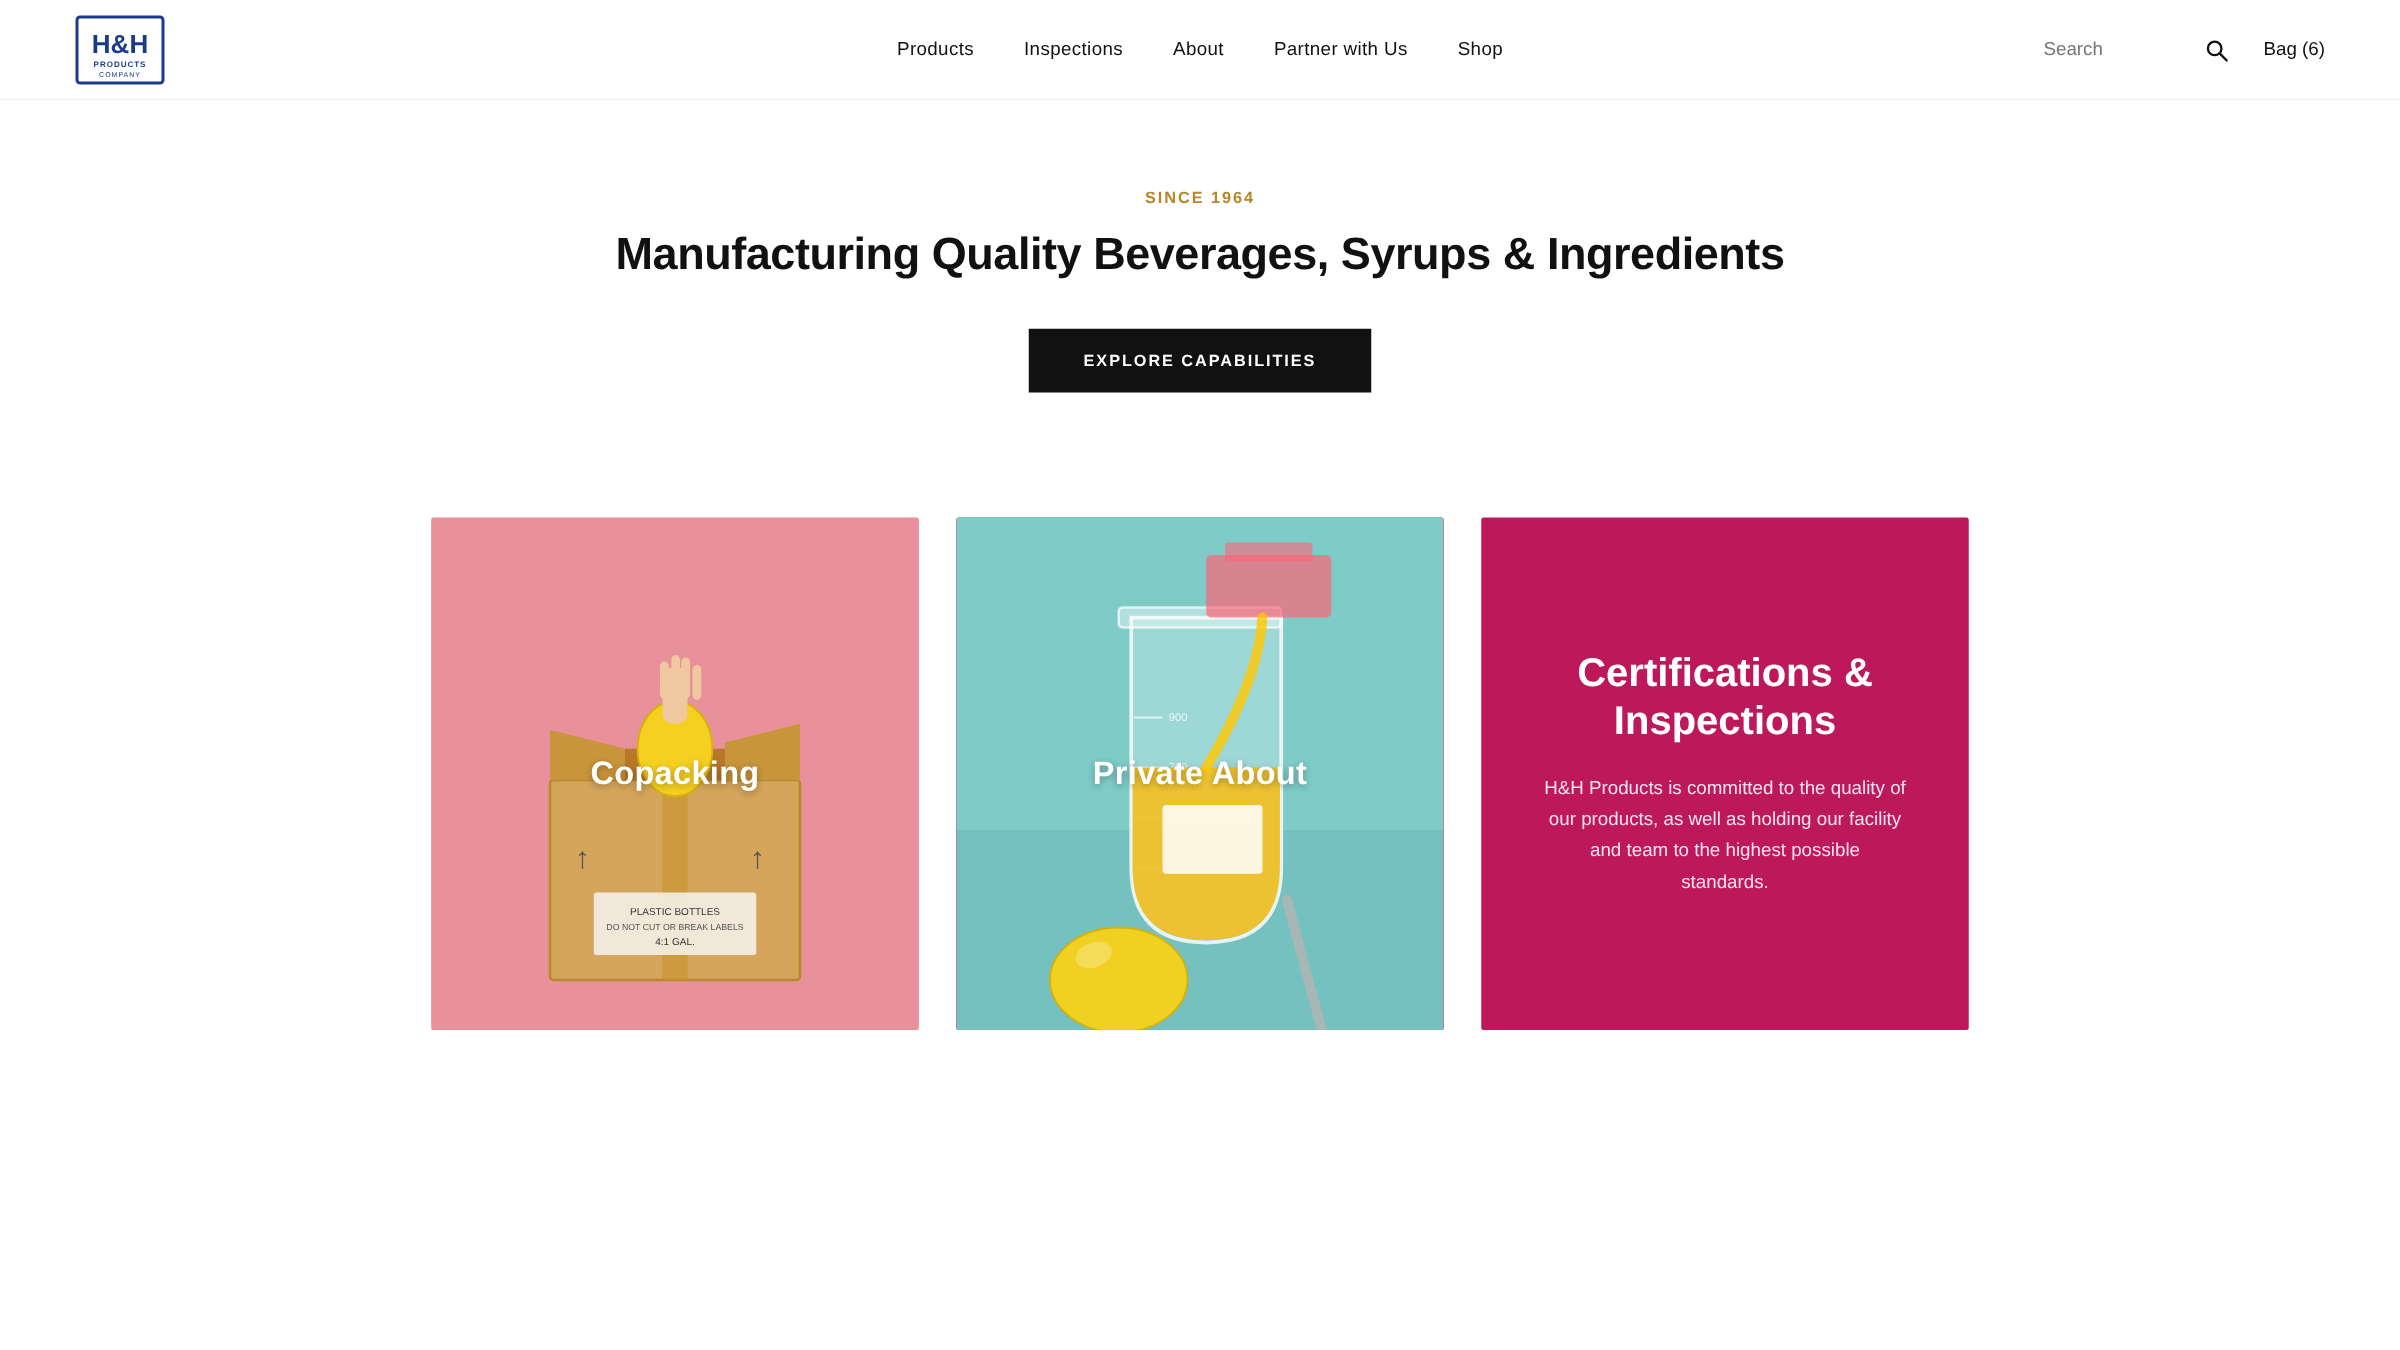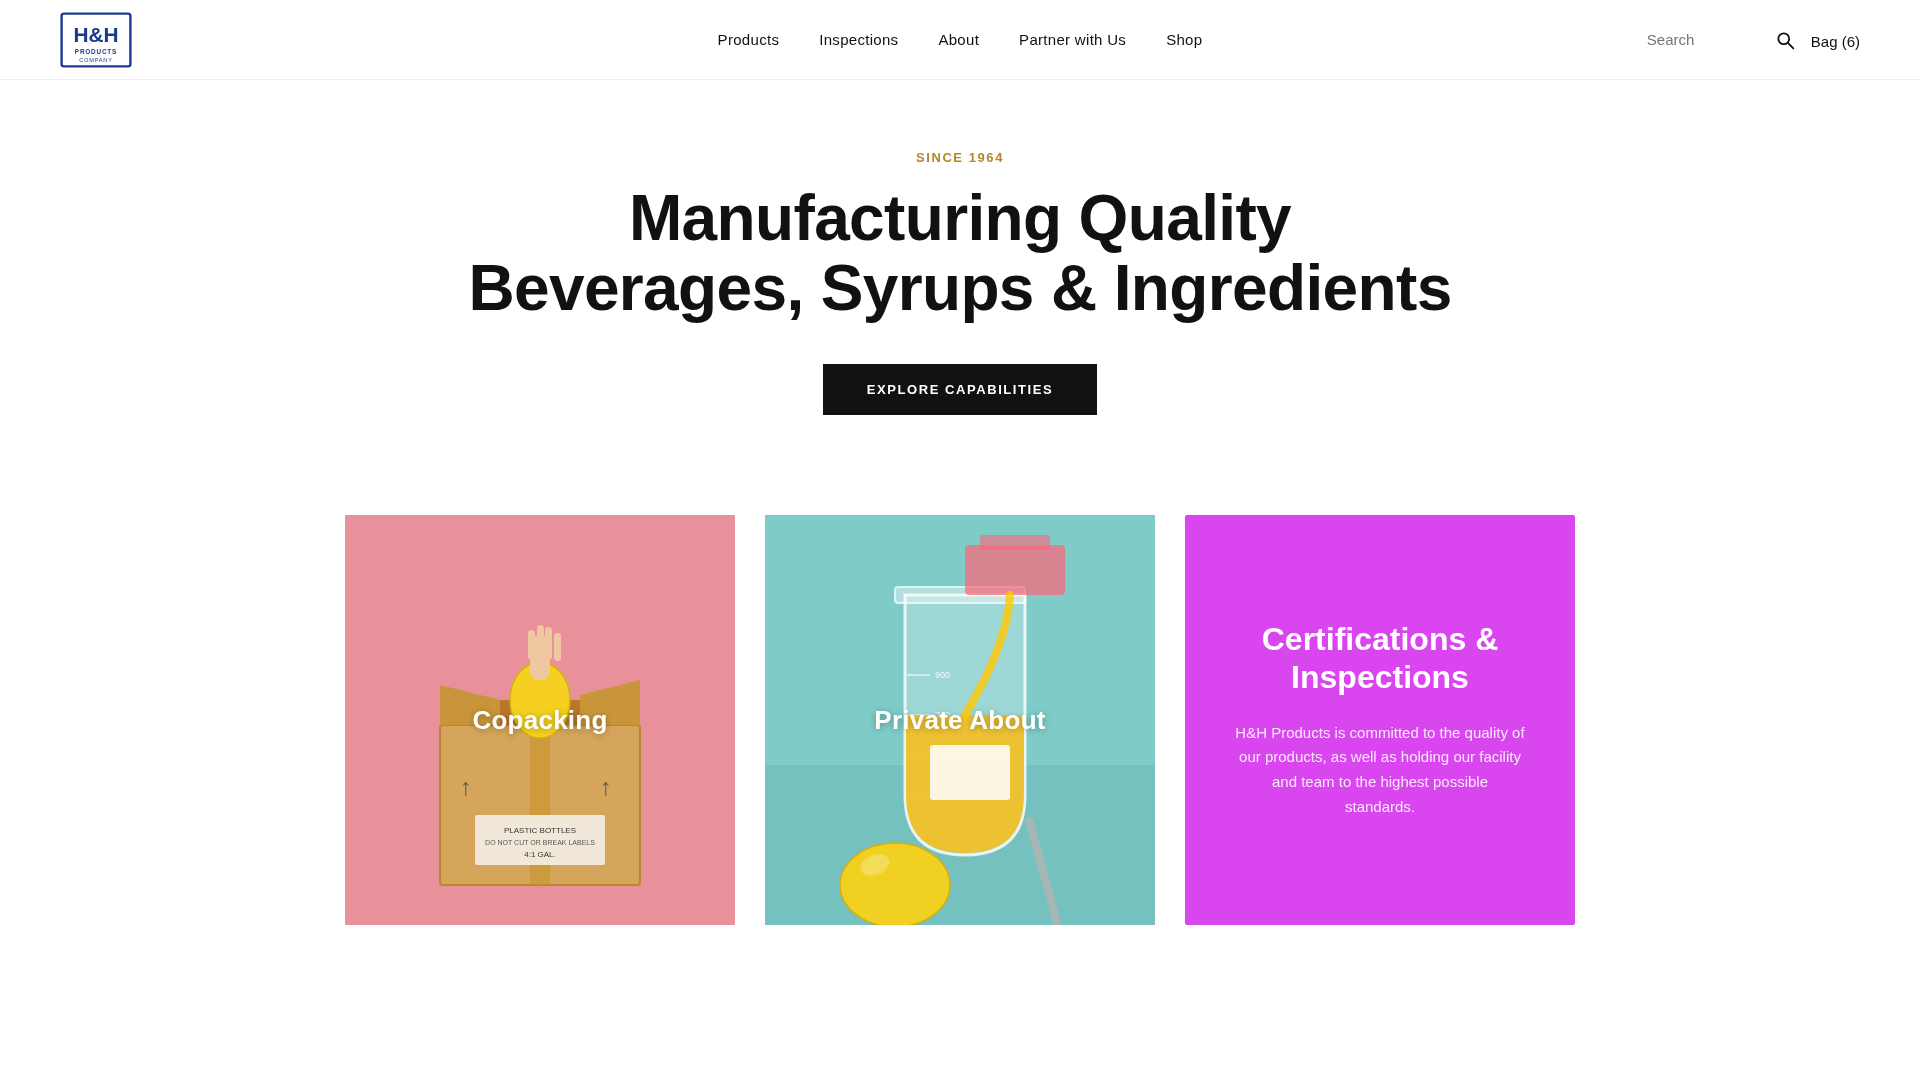--- a/index.html
+++ b/index.html
@@ -36,22 +36,22 @@
     }
     .nav-links li a {
       text-decoration: none;
       color: #111;
       font-size: 15px;
       font-weight: 500;
       letter-spacing: 0.02em;
     }
     .nav-right {
       display: flex;
-      align-items: flex-end;
-      gap: 16px;
+      align-items: center;
+      gap: 28px;
     }
     .search-area {
       display: flex;
       align-items: center;
       gap: 8px;
     }
     .search-input {
       border: none;
       outline: none;
       font-size: 15px;
@@ -82,21 +82,21 @@
     }
     .hero-since {
       font-size: 13px;
       font-weight: 700;
       letter-spacing: 0.12em;
       color: #b5862a;
       text-transform: uppercase;
       margin-bottom: 18px;
     }
     .hero-title {
-      font-size: 64px;
+      font-size: 36px;
       font-weight: 900;
       line-height: 1.1;
       color: #111;
       max-width: 1000px;
       margin: 0 auto 40px;
       letter-spacing: -0.01em;
     }
     .hero-cta {
       display: inline-block;
       background: #111;
@@ -136,21 +136,21 @@
       align-items: center;
       justify-content: center;
     }
     .card-private-label {
       background: #be185d;
       display: flex;
       align-items: center;
       justify-content: center;
     }
     .card-cert {
-      background: #d946ef;
+      background: #be185d;
       display: flex;
       flex-direction: column;
       align-items: center;
       justify-content: center;
       padding: 50px 50px;
     }
     
     .card-center-label {
       position: absolute;
       top: 50%;

